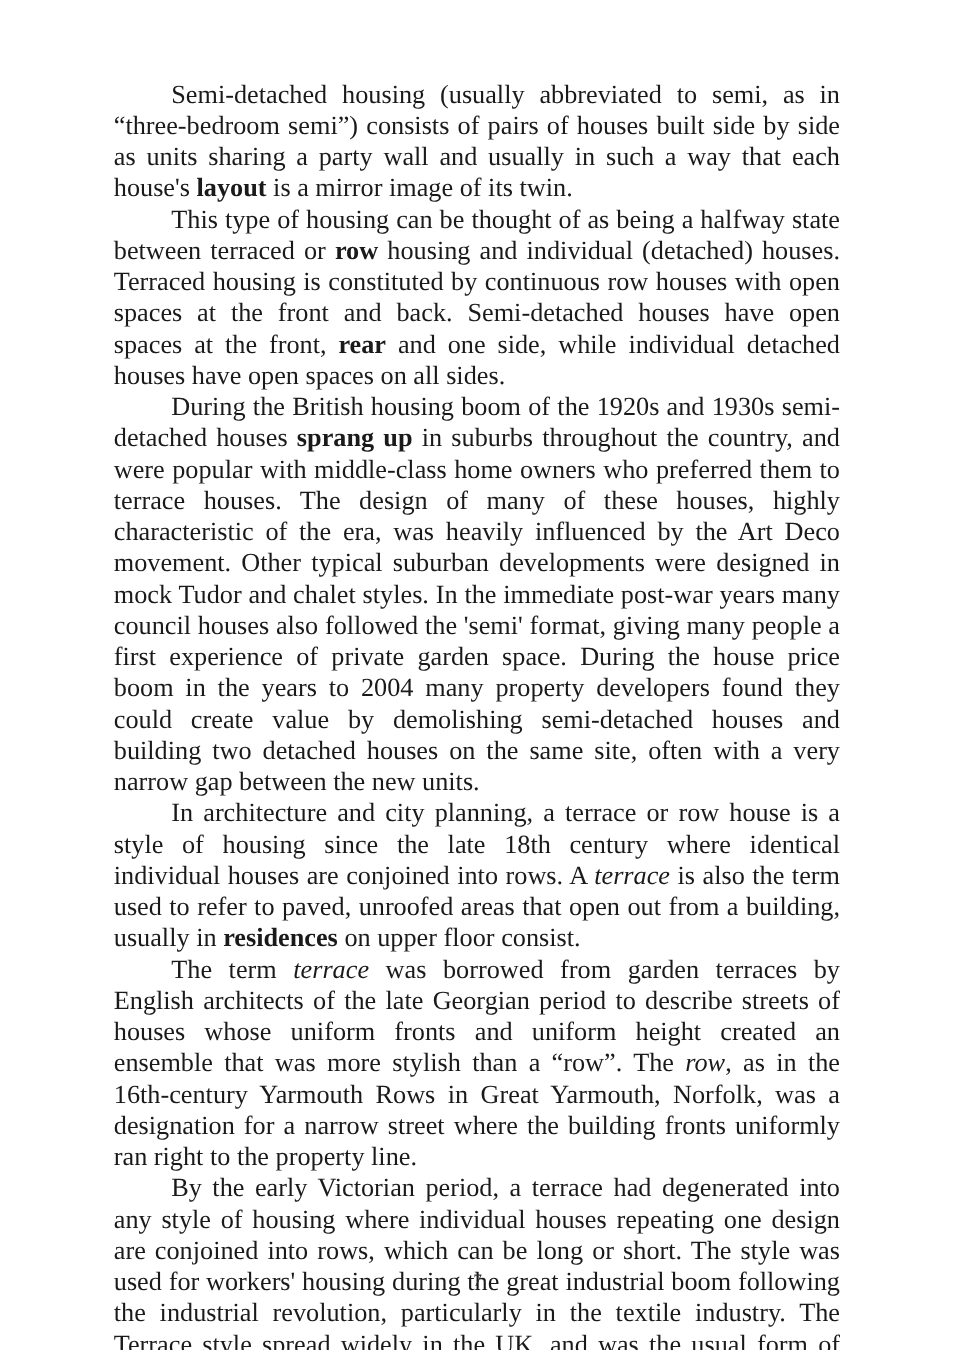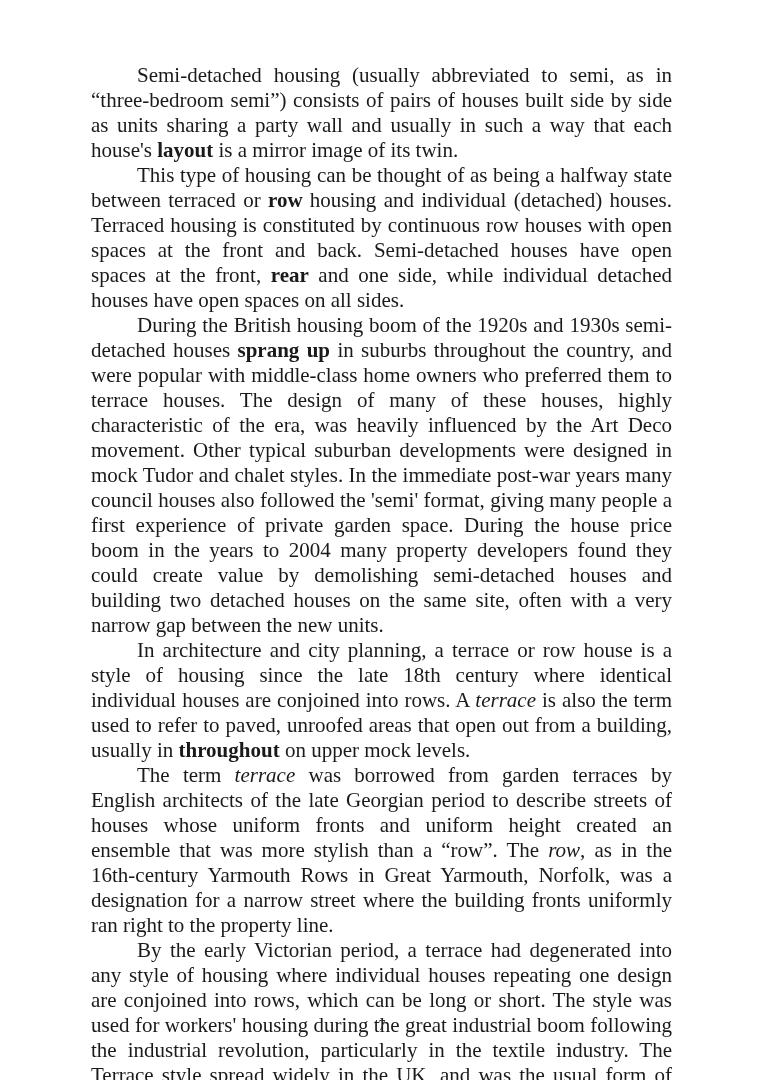--- a/index.html
+++ b/index.html
@@ -31,18 +31,18 @@
     color: #333;
   }
 </style>
 </head>
 <body>
 
 <div class="page">
   <p class="para"><span>Semi-detached housing (usually abbreviated to semi, as in “three-bedroom semi”) consists of pairs of houses built side by side as units sharing a party wall and usually in such a way that each house's </span><b>layout</b><span> is a mirror image of its twin.</span></p>
   <p class="para"><span>This type of housing can be thought of as being a halfway state between terraced or </span><b>row</b><span> housing and individual (detached) houses. Terraced housing is constituted by continuous row houses with open spaces at the front and back. Semi-detached houses have open spaces at the front, </span><b>rear</b><span> and one side, while individual detached houses have open spaces on all sides.</span></p>
   <p class="para"><span>During the British housing boom of the 1920s and 1930s semi-detached houses </span><b>sprang up</b><span> in suburbs throughout the country, and were popular with middle-class home owners who preferred them to terrace houses. The design of many of these houses, highly characteristic of the era, was heavily influenced by the Art Deco movement. Other typical suburban developments were designed in mock Tudor and chalet styles. In the immediate post-war years many council houses also followed the 'semi' format, giving many people a first experience of private garden space. During the house price boom in the years to 2004 many property developers found they could create value by demolishing semi-detached houses and building two detached houses on the same site, often with a very narrow gap between the new units.</span></p>
-  <p class="para"><span>In architecture and city planning, a terrace or row house is a style of housing since the late 18th century where identical individual houses are conjoined into rows. A </span><i>terrace</i><span> is also the term used to refer to paved, unroofed areas that open out from a building, usually in </span><b>throughout</b><span> on upper mock levels.</span></p>
+  <p class="para"><span>In architecture and city planning, a terrace or row house is a style of housing since the late 18th century where identical individual houses are conjoined into rows. A </span><i>terrace</i><span> is also the term used to refer to paved, unroofed areas that open out from a building, usually in </span><b>residences</b><span> on upper floor consist.</span></p>
   <p class="para"><span>The term </span><i>terrace</i><span> was borrowed from garden terraces by English architects of the late Georgian period to describe streets of houses whose uniform fronts and uniform height created an ensemble that was more stylish than a “row”. The </span><i>row</i><span>, as in the 16th-century Yarmouth Rows in Great Yarmouth, Norfolk, was a designation for a narrow street where the building fronts uniformly ran right to the property line.</span></p>
   <p class="para"><span>By the early Victorian period, a terrace had degenerated into any style of housing where individual houses repeating one design are conjoined into rows, which can be long or short. The style was used for workers' housing during the great industrial boom following the industrial revolution, particularly in the textile industry. The Terrace style spread widely in the UK, and was the usual form of high-</span><b>density</b><span> residential housing up to World War II.</span></p>
 </div>
 
 <div class="page-number">7</div>
 
 </body></html>

